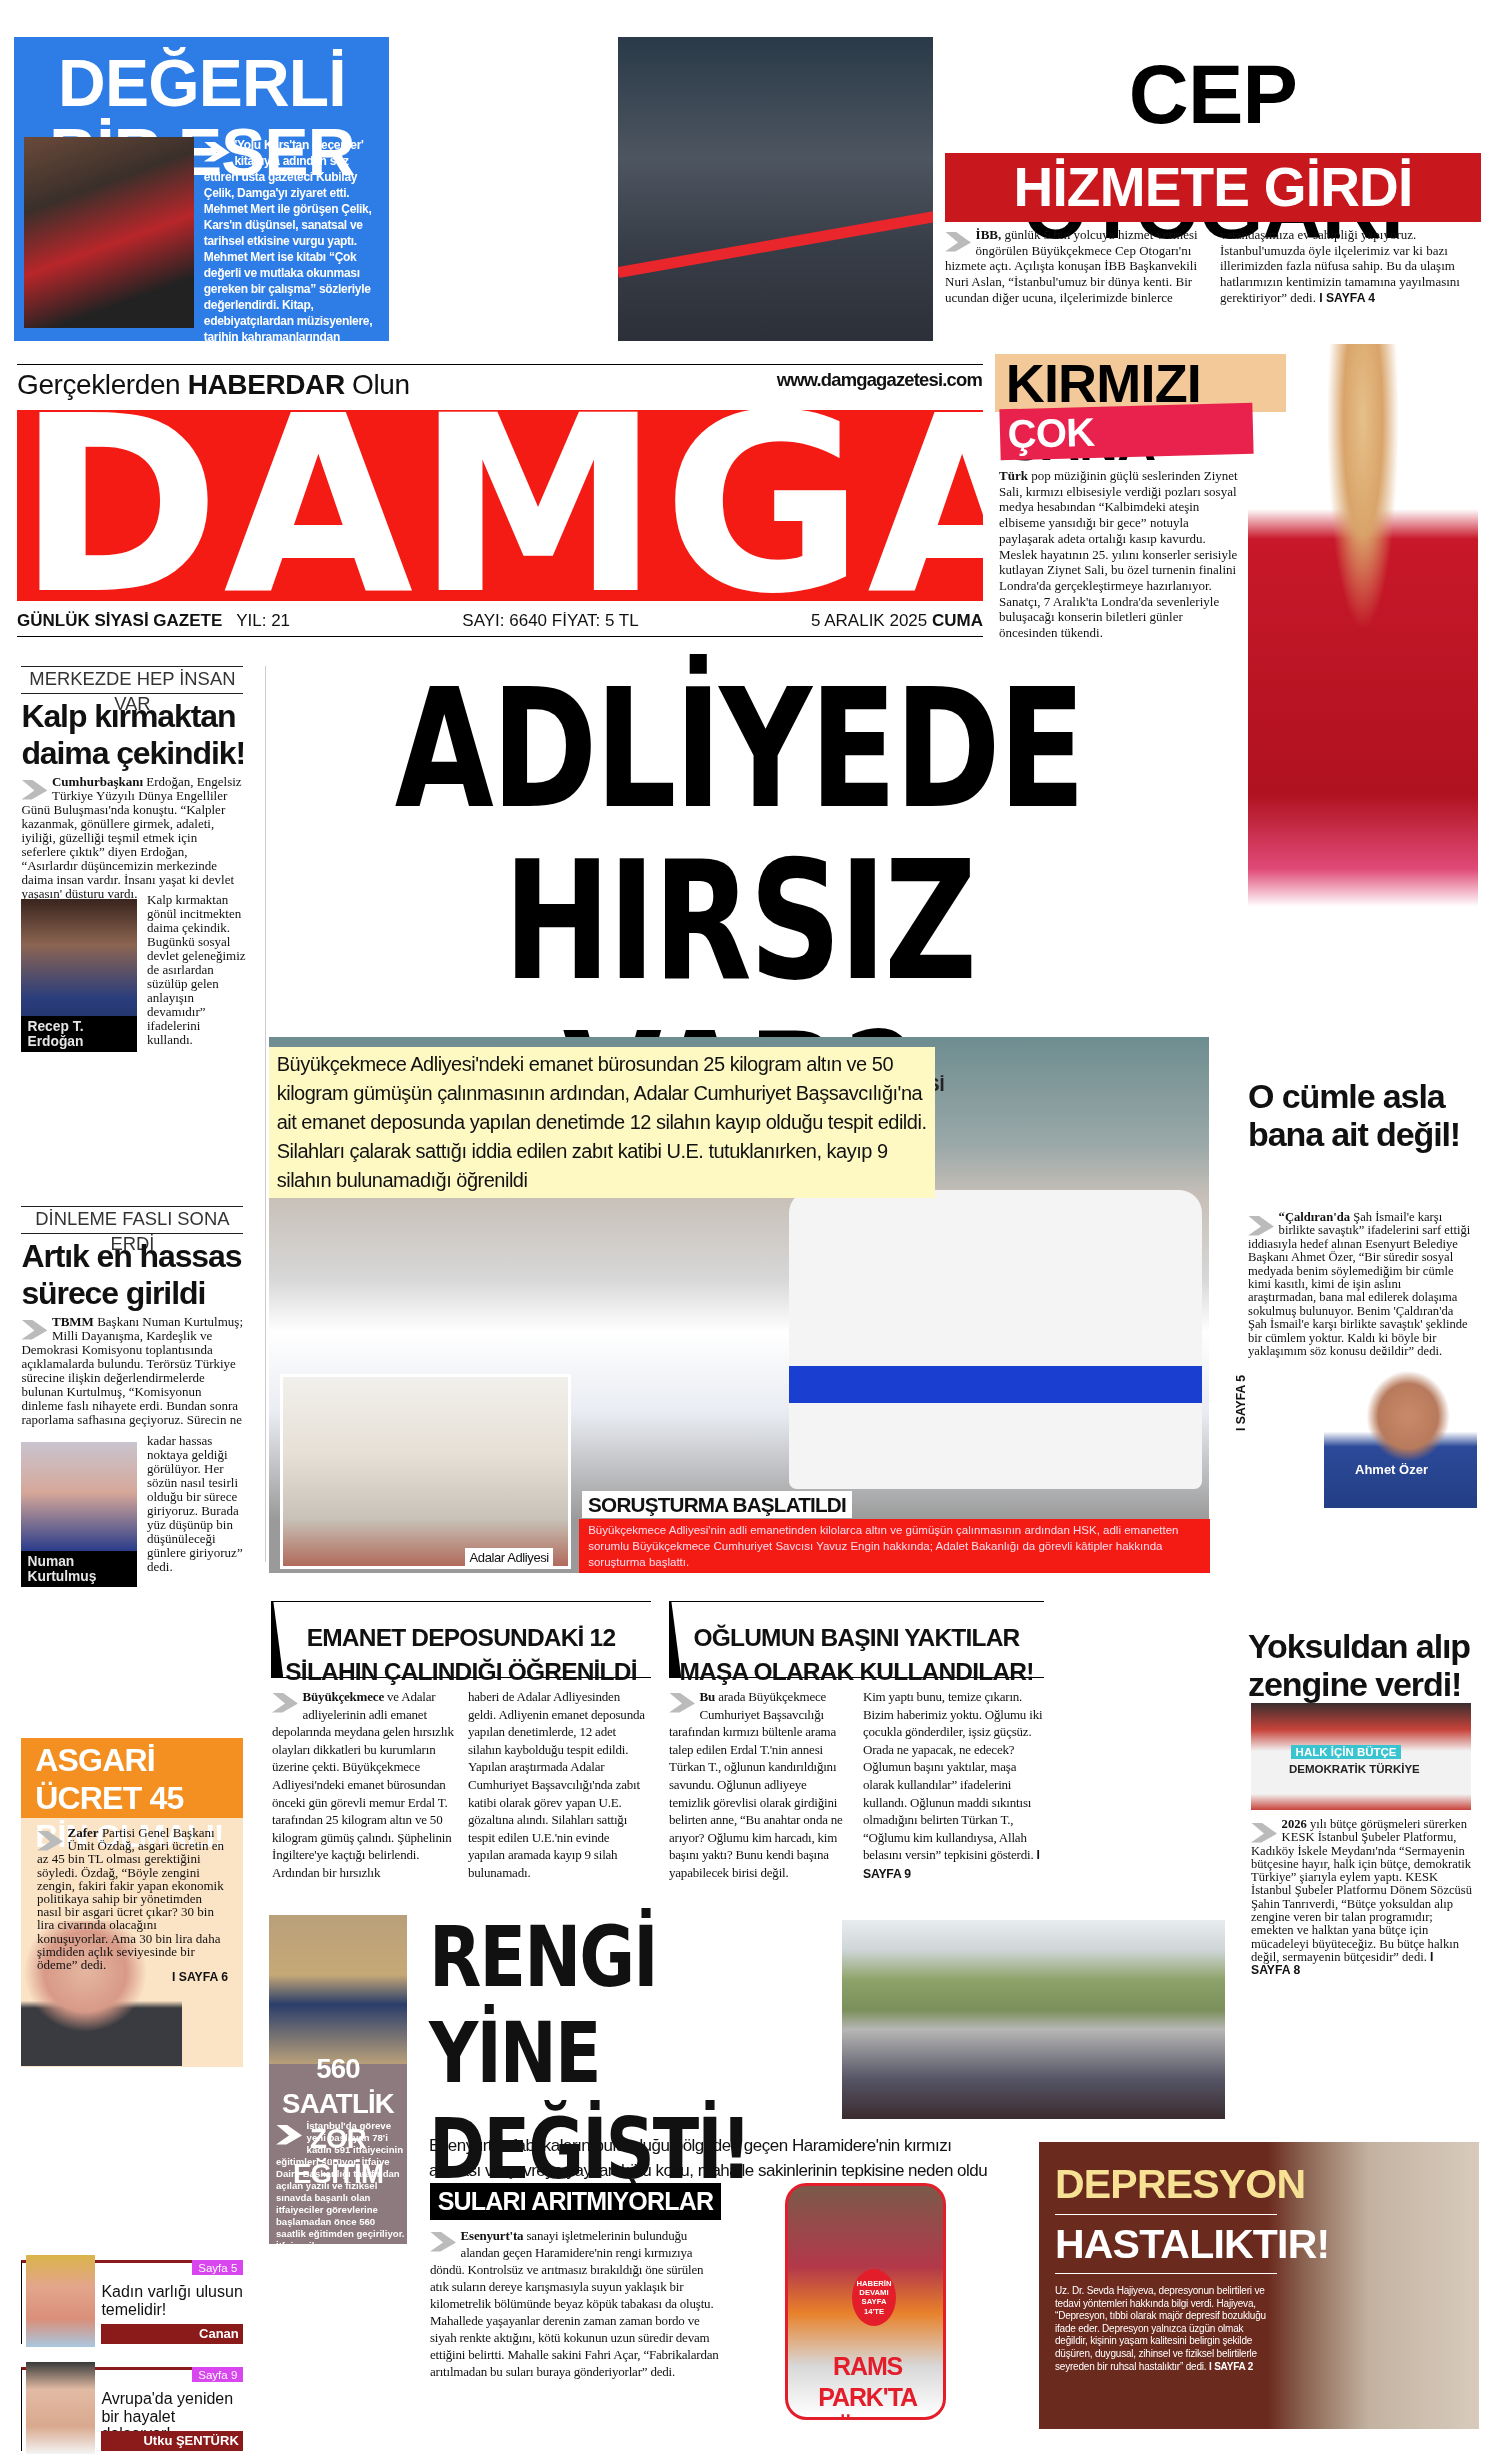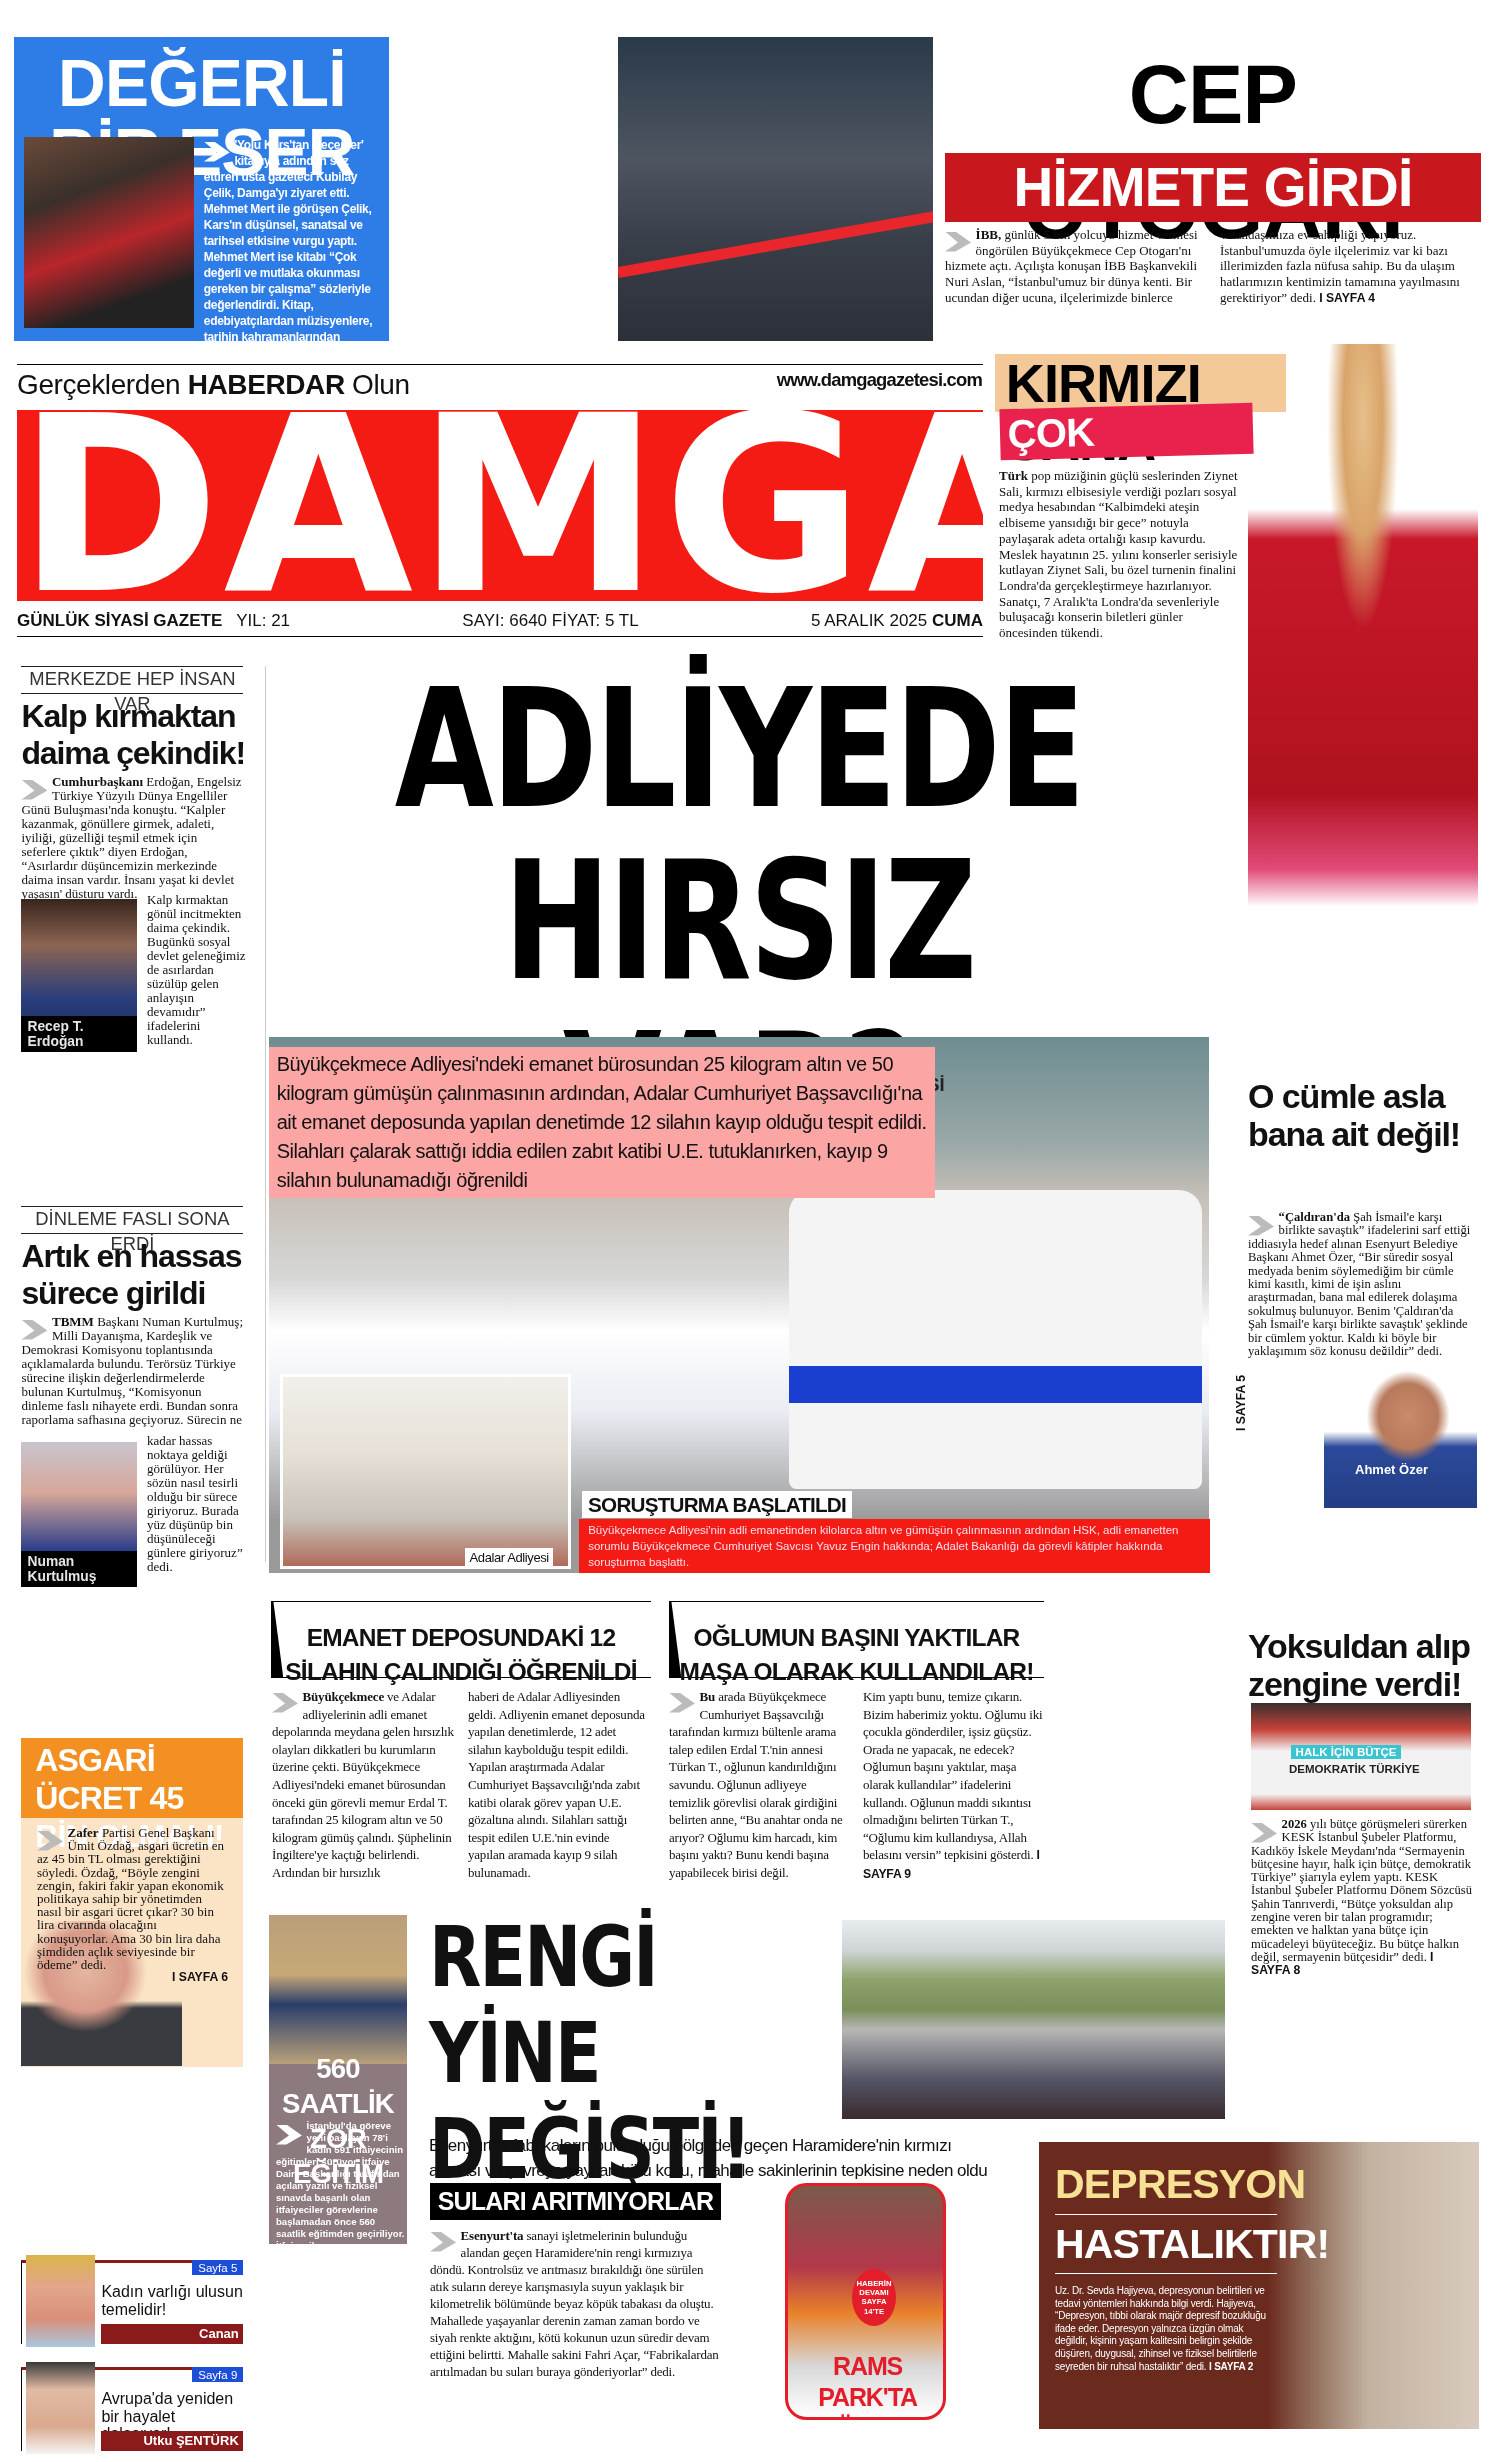--- a/index.html
+++ b/index.html
@@ -55,32 +55,32 @@
   #left2-body2 { left: 147px; top: 1434px; width: 100px; font-size: 13px; line-height: 14px; }
 
   #asgari { left: 21.4px; top: 1738px; width: 222px; height: 329px; background: #fbe3c6; }
   #asgari-title { left: 21.4px; top: 1738px; width: 222px; height: 80px; background: #f49022; color: #fff; font-size: 32px; line-height: 38px; padding: 3.1px 13.8px; }
   #asgari-body { left: 37px; top: 1826px; width: 191px; font-size: 13px; line-height: 13.2px; }
   #ozdag { left: 21.4px; top: 1921px; width: 161px; height: 145px; background: radial-gradient(ellipse at 40% 35%, #e4b6a0 0, #d89a88 30%, transparent 45%), linear-gradient(180deg, transparent 55%, #3a3b40 60%); }
 
   .columnist { position: absolute; left: 21.4px; width: 222px; height: 84px; }
   .columnist .frame { position: absolute; left: 0; top: 0; width: 222px; height: 84px; border-left: 1.5px solid #000; border-top: 3.1px solid #8b1a1a; }
   .columnist .face { position: absolute; left: 4.6px; top: -4.6px; width: 69px; height: 92px; background: linear-gradient(180deg, #d9b44a 0, #e3a58c 35%, #d98f7a 70%, #a9c8e0); }
-  .columnist .pg { position: absolute; right: 0; top: 0; background: #1d4ed8; color: #fff; font-family: "Liberation Sans", sans-serif; font-size: 11.5px; padding: 1.5px 6.1px; }
+  .columnist .pg { position: absolute; right: 0; top: 0; background: #d946ef; color: #fff; font-family: "Liberation Sans", sans-serif; font-size: 11.5px; padding: 1.5px 6.1px; }
   .columnist .headline { position: absolute; left: 80px; top: 23px; width: 145px; font-family: "Liberation Sans", sans-serif; font-size: 16px; line-height: 17.6px; }
   .columnist .name { position: absolute; left: 80px; top: 64px; width: 142px; height: 20px; background: #8b1a1a; color: #fff; font-family: "Liberation Sans", sans-serif; font-weight: bold; font-size: 13px; line-height: 20px; text-align: right; padding-right: 4.6px; }
 
   
   #main-frame { left: 265px; top: 666px; width: 949px; height: 896px; border-left: 1.5px solid #ccc; }
   #main-title { left: 269px; top: 664px; width: 940px; font-family: "DejaVu Sans", sans-serif; font-weight: bold; font-size: 164px; line-height: 172px; text-align: center; letter-spacing: -3.1px; transform: scaleX(0.78); transform-origin: center top; color: #000; }
   #main-photo { left: 269px; top: 1037px; width: 940px; height: 536px; background: linear-gradient(180deg, #6e8d90 0, #9aa8a8 20%, #c8c0b8 30%, #d7d7d7 45%, #fff 55%, #e9ecf2 70%, #9a9a9a 90%); }
   #main-photo .van { position: absolute; left: 520px; top: 153px; width: 413px; height: 299px; background: #f4f4f4; border-radius: 23px 23px 7.7px 7.7px; }
   #main-photo .van .stripe { position: absolute; left: 0; top: 176px; width: 100%; height: 37px; background: #1a3fd0; }
   #main-photo .sign { position: absolute; left: 429px; top: 37px; font-family: "Liberation Sans", sans-serif; font-weight: bold; font-size: 18.4px; color: #222; }
-  #dek { left: 269px; top: 1047px; width: 666px; background: #fca5a5; font-family: "Liberation Sans", sans-serif; font-size: 20px; line-height: 29px; padding: 3.1px 7.7px; letter-spacing: -0.5px; }
+  #dek { left: 269px; top: 1047px; width: 666px; background: #fef9c3; font-family: "Liberation Sans", sans-serif; font-size: 20px; line-height: 29px; padding: 3.1px 7.7px; letter-spacing: -0.5px; }
   #adalar-photo { left: 280px; top: 1374px; width: 291px; height: 195px; background: linear-gradient(180deg, #f2f0ec, #e6e0d6 40%, #c8c2b8 75%, #b06a5a); border: 3.1px solid #fff; }
   #adalar-cap { left: 465px; top: 1548px; background: #fff; font-family: "Liberation Sans", sans-serif; font-size: 13px; padding: 1.5px 4.6px; letter-spacing: -0.4px; }
   #sor-title { left: 582px; top: 1491px; background: #fff; font-family: "Liberation Sans", sans-serif; font-weight: bold; font-size: 20.7px; padding: 1.5px 6.1px; letter-spacing: -0.8px; }
   #sor-body { left: 579px; top: 1519px; width: 631px; height: 54px; background: #f41b14; color: #fde; font-family: "Liberation Sans", sans-serif; font-size: 11.5px; line-height: 16px; padding: 3.1px 9.2px; }
 
   .sub-head { position: absolute; height: 77px; border-top: 1.5px solid #000; border-bottom: 1.5px solid #000; font-family: "Liberation Sans", sans-serif; font-weight: bold; font-size: 24.5px; line-height: 34px; text-align: center; padding-top: 19px; letter-spacing: -0.8px; }
   .sub-head::before { content: ""; position: absolute; left: 0; top: 0; width: 12.2px; height: 100%; background: #000; clip-path: polygon(0 0, 20% 0, 100% 100%, 0 100%); }
   #sh1 { left: 271px; top: 1601px; width: 380px; }
   #sh2 { left: 669px; top: 1601px; width: 375px; }
   .col4 { position: absolute; top: 1688px; font-size: 13px; line-height: 17.6px; font-family: "Liberation Serif", serif; letter-spacing: -0.2px; }

